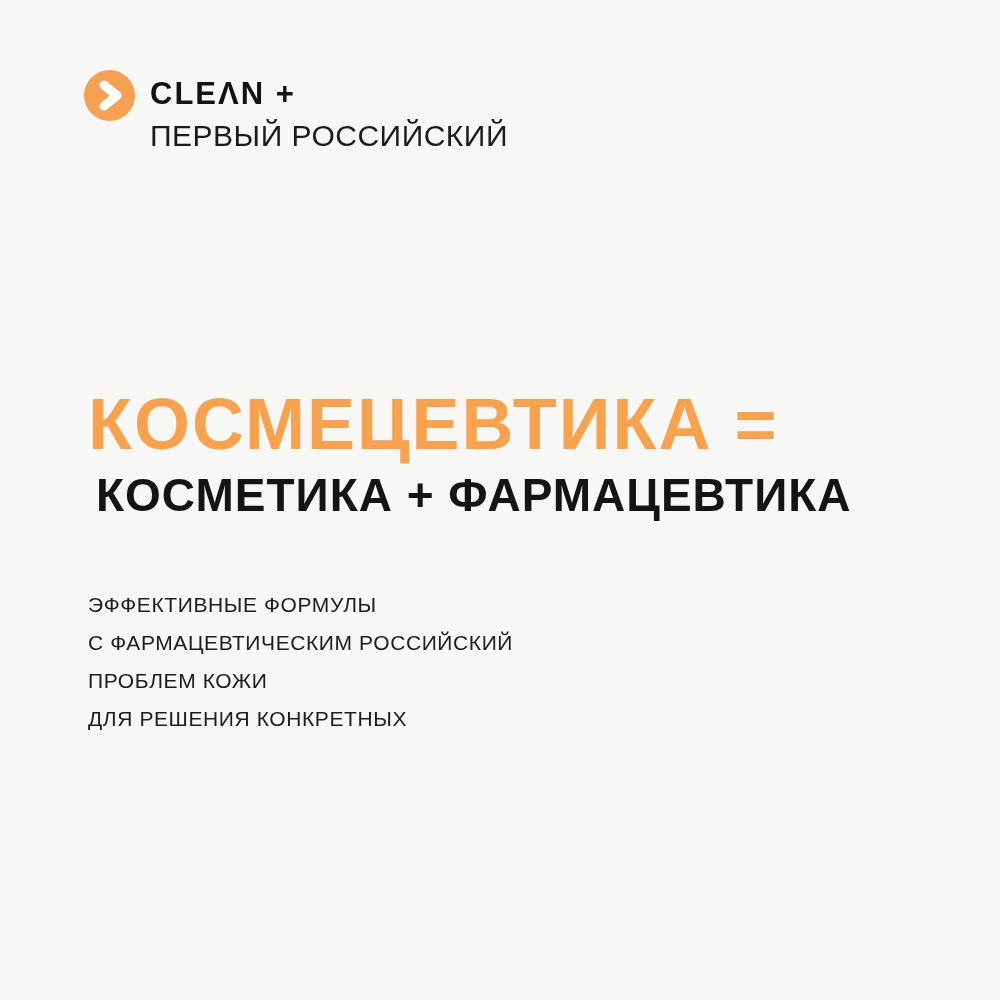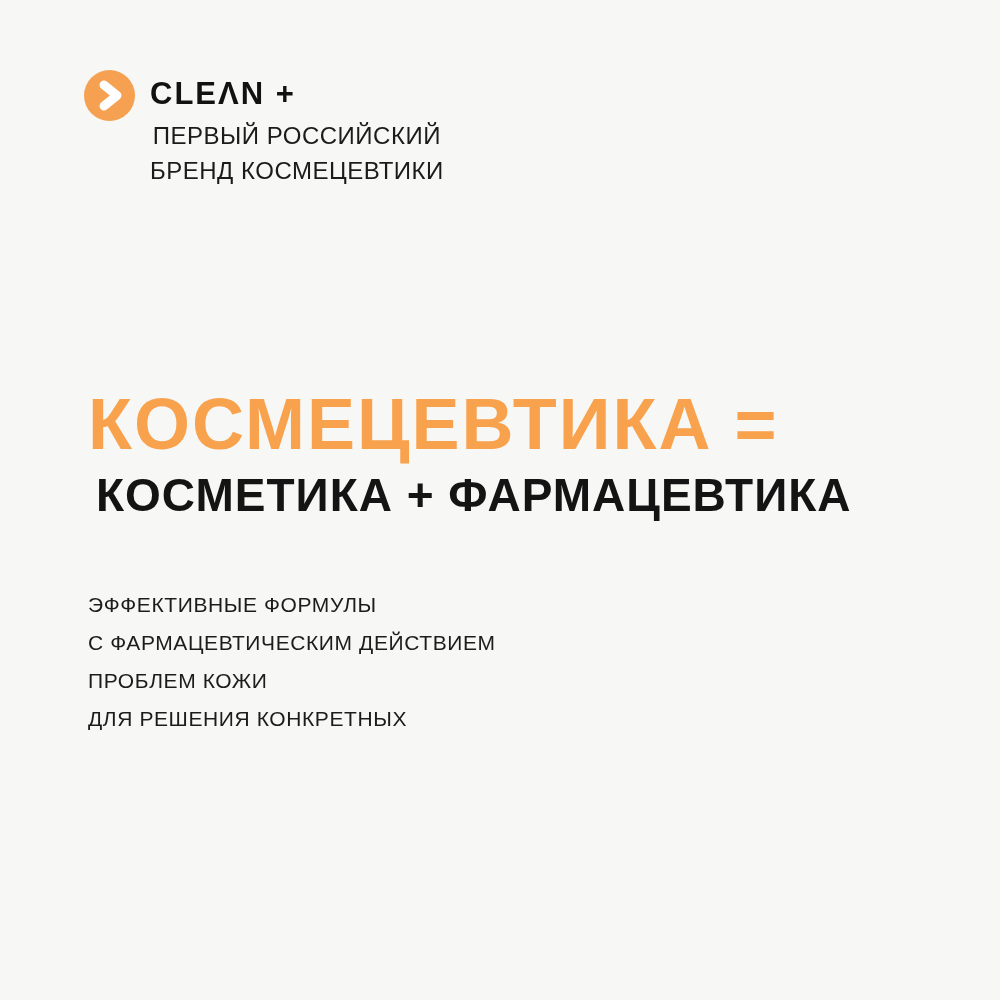--- a/index.html
+++ b/index.html
@@ -39,27 +39,26 @@
     font-weight: 700;
     letter-spacing: 2px;
     color: #121212;
     white-space: nowrap;
     text-align: center;
   }
   .tagline {
     position: absolute;
     left: 150px;
     top: 118px;
-    font-size: 24px;
+    font-size: 30px;
     font-weight: 400;
     line-height: 35px;
     letter-spacing: 0.5px;
     color: #1b1b1b;
     white-space: nowrap;
-    text-align: center;
   }
   .tagline span { display: block; }
 
   
   .headline-accent {
     position: absolute;
     left: 88px;
     top: 383px;
     font-size: 72px;
     font-weight: 700;
@@ -98,27 +97,26 @@
   <div class="logo-mark">
     <svg width="51" height="51" viewBox="0 0 51 51" aria-hidden="true">
       <polyline points="20,15 33,25.5 20,36" fill="none" stroke="#ffffff" stroke-width="9" stroke-linecap="round" stroke-linejoin="round"></polyline>
     </svg>
   </div>
 
   <div class="brand-name">CLEΛN +</div>
 
   <div class="tagline">
     <span>ПЕРВЫЙ РОССИЙСКИЙ</span>
-    <span>БРЕНД КОСМЕЦЕВТИКИ</span>
   </div>
 
   <h1 class="headline-accent">КОСМЕЦЕВТИКА =</h1>
 
   <h2 class="headline-dark">КОСМЕТИКА + ФАРМАЦЕВТИКА</h2>
 
   <p class="body-copy">
     <span>ЭФФЕКТИВНЫЕ ФОРМУЛЫ</span>
-    <span>С ФАРМАЦЕВТИЧЕСКИМ ДЕЙСТВИЕМ</span>
+    <span>С ФАРМАЦЕВТИЧЕСКИМ РОССИЙСКИЙ</span>
     <span>ПРОБЛЕМ КОЖИ</span>
     <span>ДЛЯ РЕШЕНИЯ КОНКРЕТНЫХ</span>
   </p>
 
 </div>
 
 </body></html>

